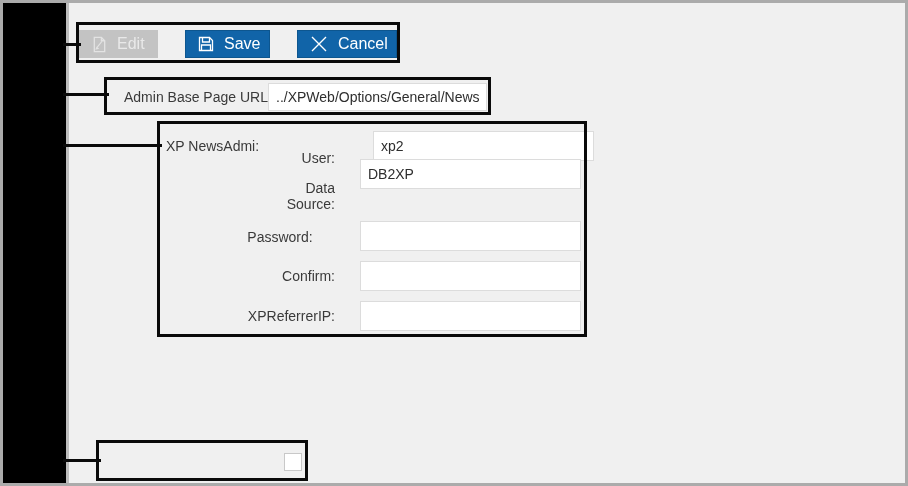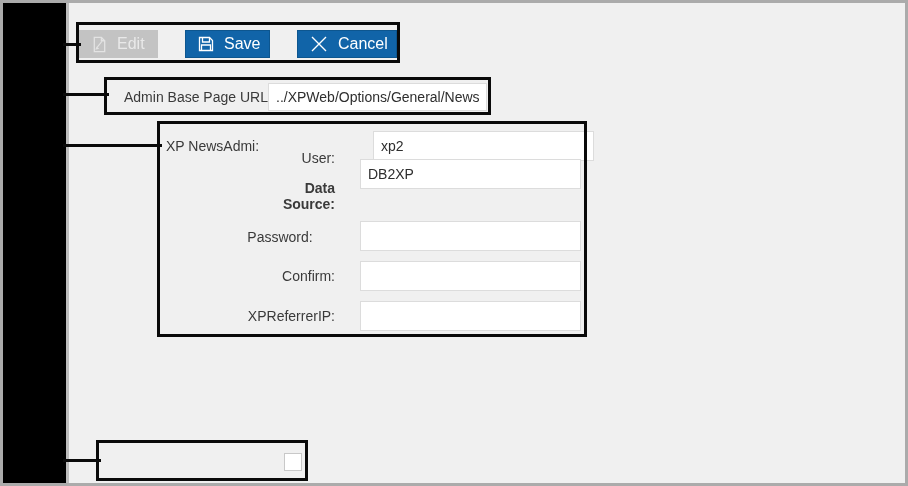--- a/index.html
+++ b/index.html
@@ -119,21 +119,21 @@
   .url-label   { left: 121px; top: 86px; }
 
   .xpdb-label  { left: 163px; top: 135px; }
   .f-user      { left: 357px; top: 128px; width: 221px; height: 30px; margin-left: 13px; }
   .f-ds        { left: 357px; top: 156px; width: 221px; height: 30px; }
   .f-pass      { left: 357px; top: 218px; width: 221px; height: 30px; }
   .f-conf      { left: 357px; top: 258px; width: 221px; height: 30px; }
   .f-ref       { left: 357px; top: 298px; width: 221px; height: 30px; }
 
   .l-user { left: 222px; top: 135px; width: 110px; margin-top: 12px; }
-  .l-ds   { left: 272px; top: 177px; width: 60px; font-weight: bold;  }
+  .l-ds   { left: 272px; top: 177px; width: 60px;  }
   .l-pass { left: 222px; top: 226px; width: 110px; text-align: center; }
   .l-conf { left: 222px; top: 265px; width: 110px; }
   .l-ref  { left: 222px; top: 305px; width: 110px; }
 
   .eds-label { left: 101px; top: 451px; }
   .checkbox {
     position: absolute;
     left: 281px; top: 450px;
     width: 18px; height: 18px;
     background: #fff;

